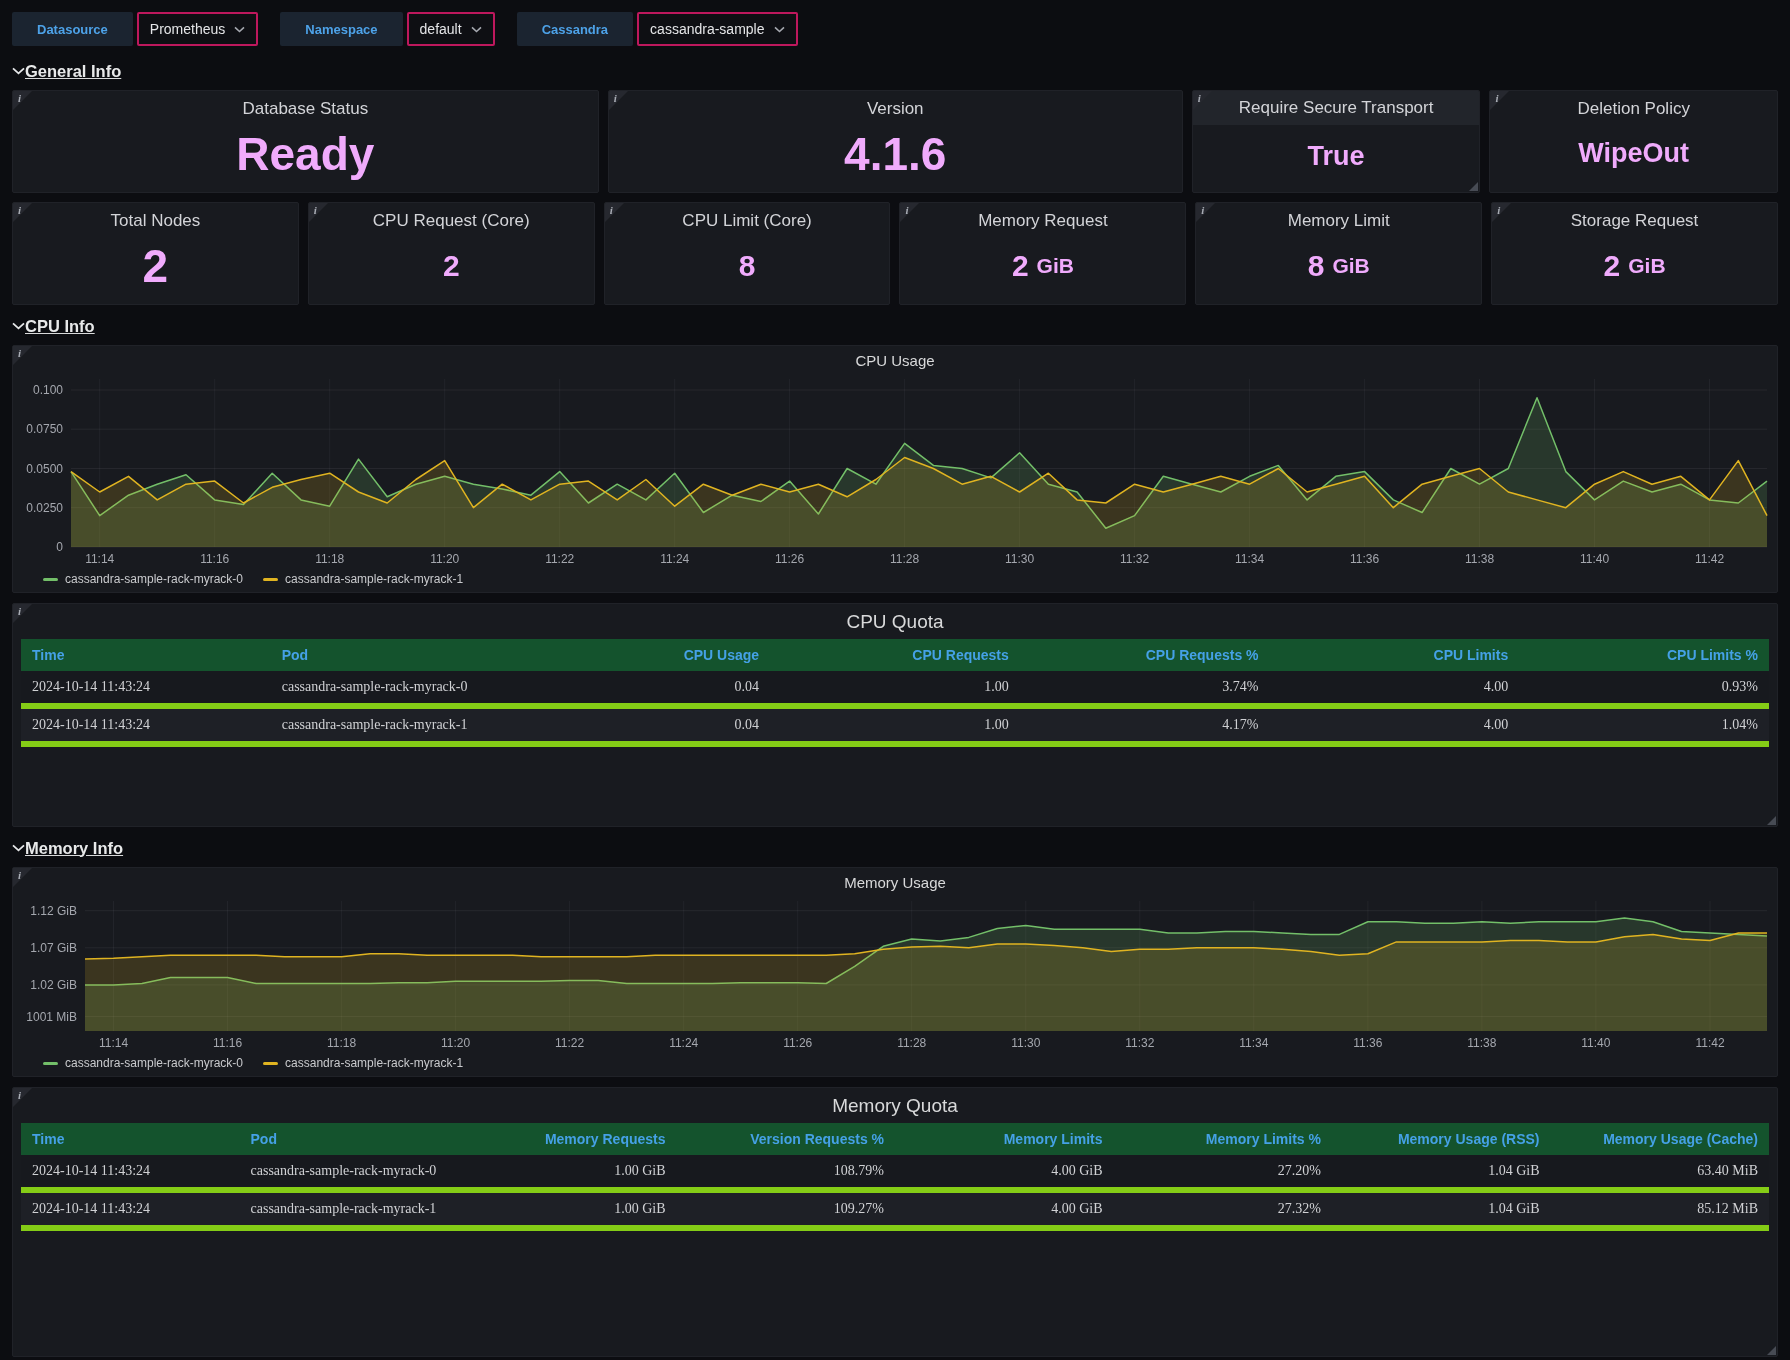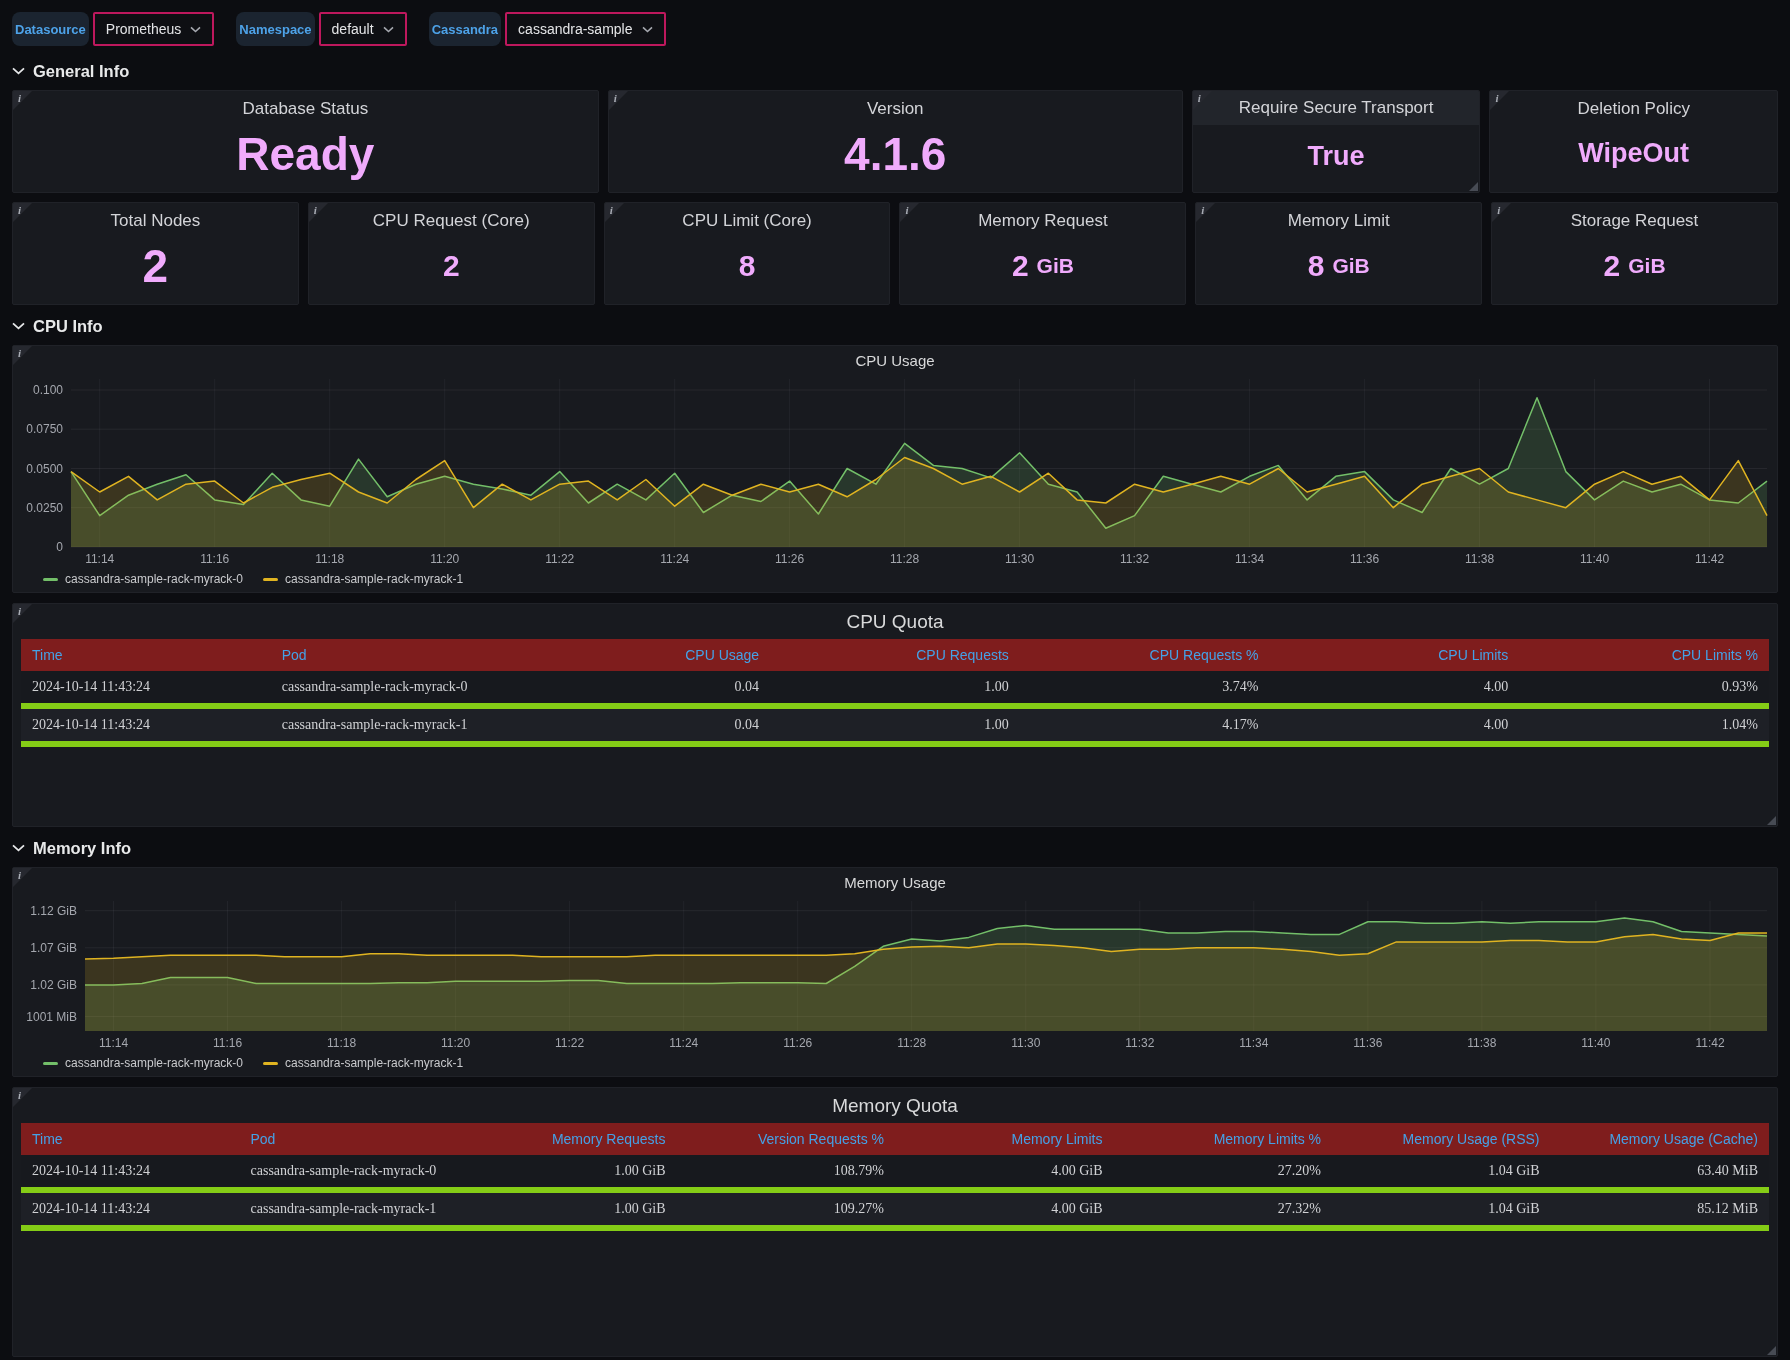--- a/index.html
+++ b/index.html
@@ -9,30 +9,30 @@
     background:#0c0d11; color:#d8d9da;
     font-family:"Liberation Sans","DejaVu Sans",sans-serif;
   }
   .page { padding:8px 12px 0; height:1360px; overflow:hidden; }
 
   
   .toolbar { display:flex; align-items:center; height:42px; margin-bottom:6px; }
   .var-group { display:flex; align-items:stretch; margin-right:22px; height:34px; }
   .var-label {
     display:flex; align-items:center; background:#1b2430; color:#4da2e8;
-    font-size:13px; font-weight:700; padding:0 3px; border-radius:8px; margin-right:4px;
+    font-size:13px; font-weight:700; padding:0 25px; border-radius:2px; margin-right:4px;
   }
   .var-select {
     display:flex; align-items:center; gap:9px; background:#0e0f13;
     border:2px solid #be185d; border-radius:2px; color:#e4e5e7;
     font-size:14px; font-family:inherit; padding:0 11px; height:34px; cursor:pointer;
   }
 
   
-  .section-header { display:flex; align-items:center; gap:8px; margin:10px 0 8px; cursor:pointer; height:22px; }
+  .section-header { display:flex; align-items:center; margin:10px 0 8px; cursor:pointer; height:22px;text-decoration:underline; }
   .section-header .title { font-size:16.5px; font-weight:700; color:#e8e9ea; }
 
   
   .panel { position:relative; background:#181a1f; border:1px solid #202228; border-radius:2px; }
   .panel-corner { position:absolute; top:0; left:0; width:22px; height:22px; z-index:3; }
   .corner-tri { position:absolute; top:0; left:0; width:0; height:0;
     border-top:19px solid #26282f; border-right:19px solid transparent; }
   .corner-i { position:absolute; top:1px; left:5px; font-size:11px; font-style:italic; font-weight:700;
     color:#a9adb5; font-family:"Liberation Serif","DejaVu Serif",serif; cursor:pointer; }
   .resize-handle { position:absolute; right:1px; bottom:1px; width:0; height:0;
@@ -68,21 +68,21 @@
   .axis-label { fill:#a4a7ae; font-size:12px; font-family:"Liberation Sans","DejaVu Sans",sans-serif; }
 
   
   .table-panel { display:flex; flex-direction:column; margin-bottom:10px; overflow:hidden; }
   #cpu-table-panel { height:224px; }
   #mem-table-panel { height:270px; }
   .table-title { text-align:center; font-size:19px; color:#d8d9da; padding:7px 0 6px; }
   .table-host { padding:0 8px; }
   table.quota { width:100%; border-collapse:collapse; table-layout:fixed; }
   table.quota th, table.quota td { padding:8px 11px; font-size:14px; white-space:nowrap; overflow:hidden; }
-  table.quota th { color:#45a1e6; font-weight:400; text-align:right; background:#7f1d1d; cursor:pointer; }
+  table.quota th { color:#45a1e6; font-weight:700; text-align:right; background:#14532d; cursor:pointer; }
   table.quota th.left, table.quota td.left { text-align:left; }
   table.quota td { color:#d0d1d4; text-align:right; }
   table.quota tbody tr:nth-child(odd)  { background:#17191e; }
   table.quota tbody tr:nth-child(even) { background:#1e2026; }
   table.quota tbody tr { border-bottom:6px solid #84cc16;font-family:Liberation Serif, serif; }
 </style>
 </head>
 <body>
 
 <div class="page">

